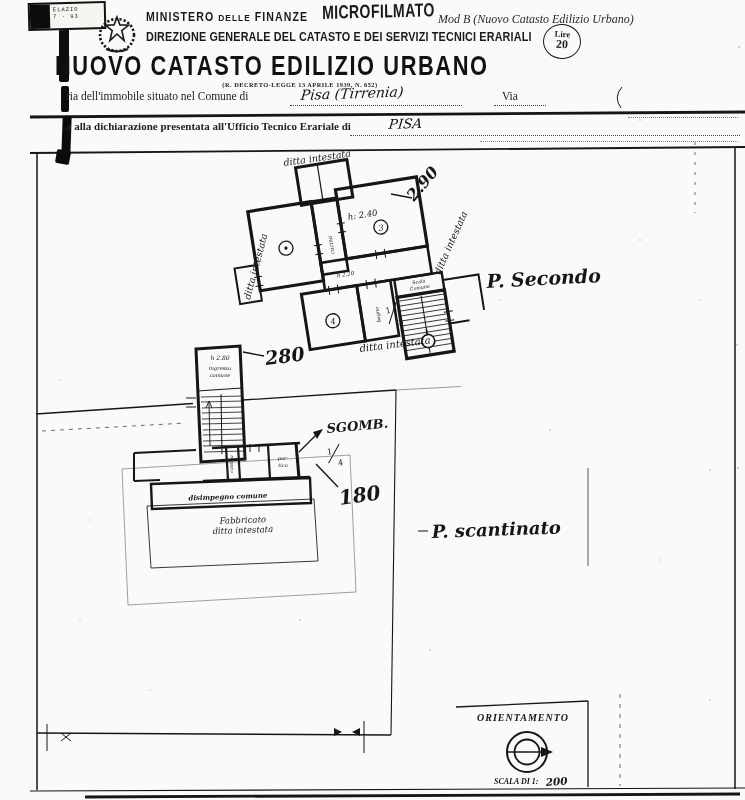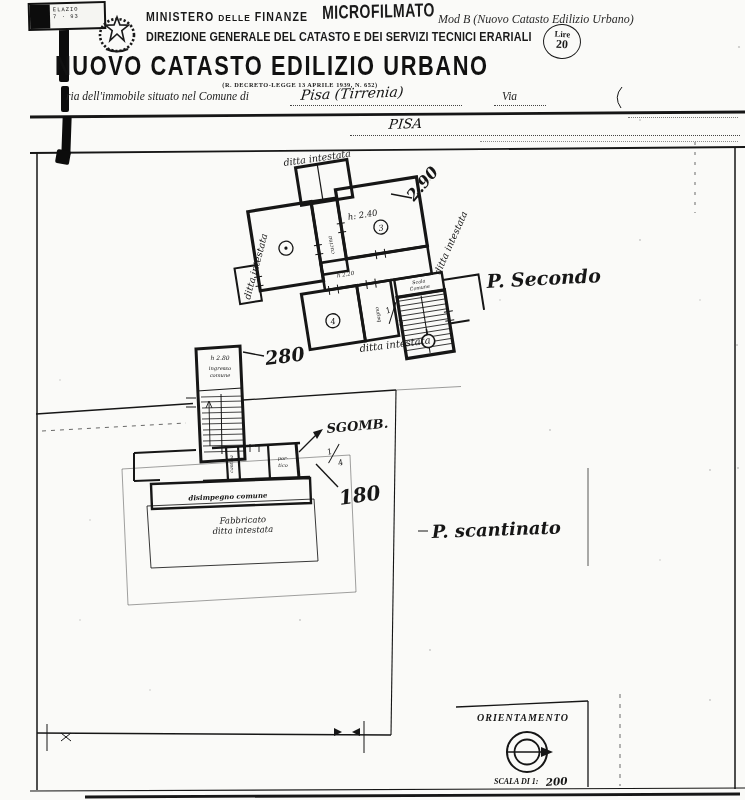--- a/index.html
+++ b/index.html
@@ -16,21 +16,21 @@
   .direction{left:146px;top:29px;font-size:13.5px;font-weight:700;letter-spacing:.2px;
              transform:scaleX(.8);transform-origin:left top;}
   .lire{left:543px;top:24px;width:36px;height:33px;border:1.6px solid #1a1a1a;border-radius:50%;
         text-align:center;font-family:"Liberation Serif",serif;font-weight:700;transform:rotate(3deg);}
   .lire .cur{font-size:8.5px;line-height:10px;margin-top:4px;}
   .lire .amt{font-size:12px;line-height:11px;}
   .title{left:55px;top:50px;font-size:28px;font-weight:700;letter-spacing:2px;color:#111;
          transform:scaleX(.78);transform-origin:left top;}
   .subtitle{left:60px;top:81px;width:480px;text-align:center;font-size:6.3px;font-weight:700;
             font-family:"Liberation Serif",serif;letter-spacing:.5px;}
-  .serifline{font-family:"Liberation Serif",serif;font-size:11.5px;color:#222;font-style:italic;}
+  .serifline{font-family:"Liberation Serif",serif;font-size:11.5px;color:#222;}
   .hand{font-family:"DejaVu Serif",serif;font-style:italic;transform:skewX(-8deg) rotate(-2deg);
         transform-origin:left bottom;color:#111;}
   .dotted{border-bottom:1.4px dotted #444;height:1px;}
   .bindmark{background:#0c0c0c;border-radius:2px;}
   .stampbox{left:28px;top:2px;width:74px;height:24px;border:2px solid #111;transform:rotate(-1.5deg);
             display:flex;align-items:stretch;background:#f5f5f2;}
   .stampbox .blk{width:20px;background:#0c0c0c;}
   .stampbox .txt{flex:1;font-size:5.5px;line-height:6.5px;padding:3px 2px 0 3px;letter-spacing:1px;
                  font-family:"Liberation Mono",monospace;color:#222;}
   
@@ -277,18 +277,19 @@
 
   <div class="abs title">NUOVO CATASTO EDILIZIO URBANO</div>
   <div class="abs subtitle">(R. DECRETO-LEGGE 13 APRILE 1939, N. 652)</div>
 
   <div class="abs serifline" style="left:66px;top:90px;">ria dell'immobile situato nel Comune di</div>
   <div class="abs dotted" style="left:290px;top:104px;width:172px;"></div>
   <div class="abs hand" style="left:300px;top:87px;font-size:14px;">Pisa (Tirrenia)</div>
   <div class="abs serifline" style="left:470px;top:90px;margin-left:32px;">Via</div>
   <div class="abs dotted" style="left:494px;top:104px;width:52px;"></div>
 
+  <div class="abs serifline" style="left:66px;top:120px;font-size:11px;font-weight:600;">a alla dichiarazione presentata all'Ufficio Tecnico Erariale di</div>
   <div class="abs dotted" style="left:350px;top:134px;width:390px;"></div>
   <div class="abs hand" style="left:388px;top:116px;font-size:13.5px;">PISA</div>
   <div class="abs dotted" style="left:628px;top:116px;width:110px;opacity:.7;"></div>
   <div class="abs dotted" style="left:480px;top:140px;width:258px;opacity:.6;"></div>
 
 </div>
 
 </body></html>

